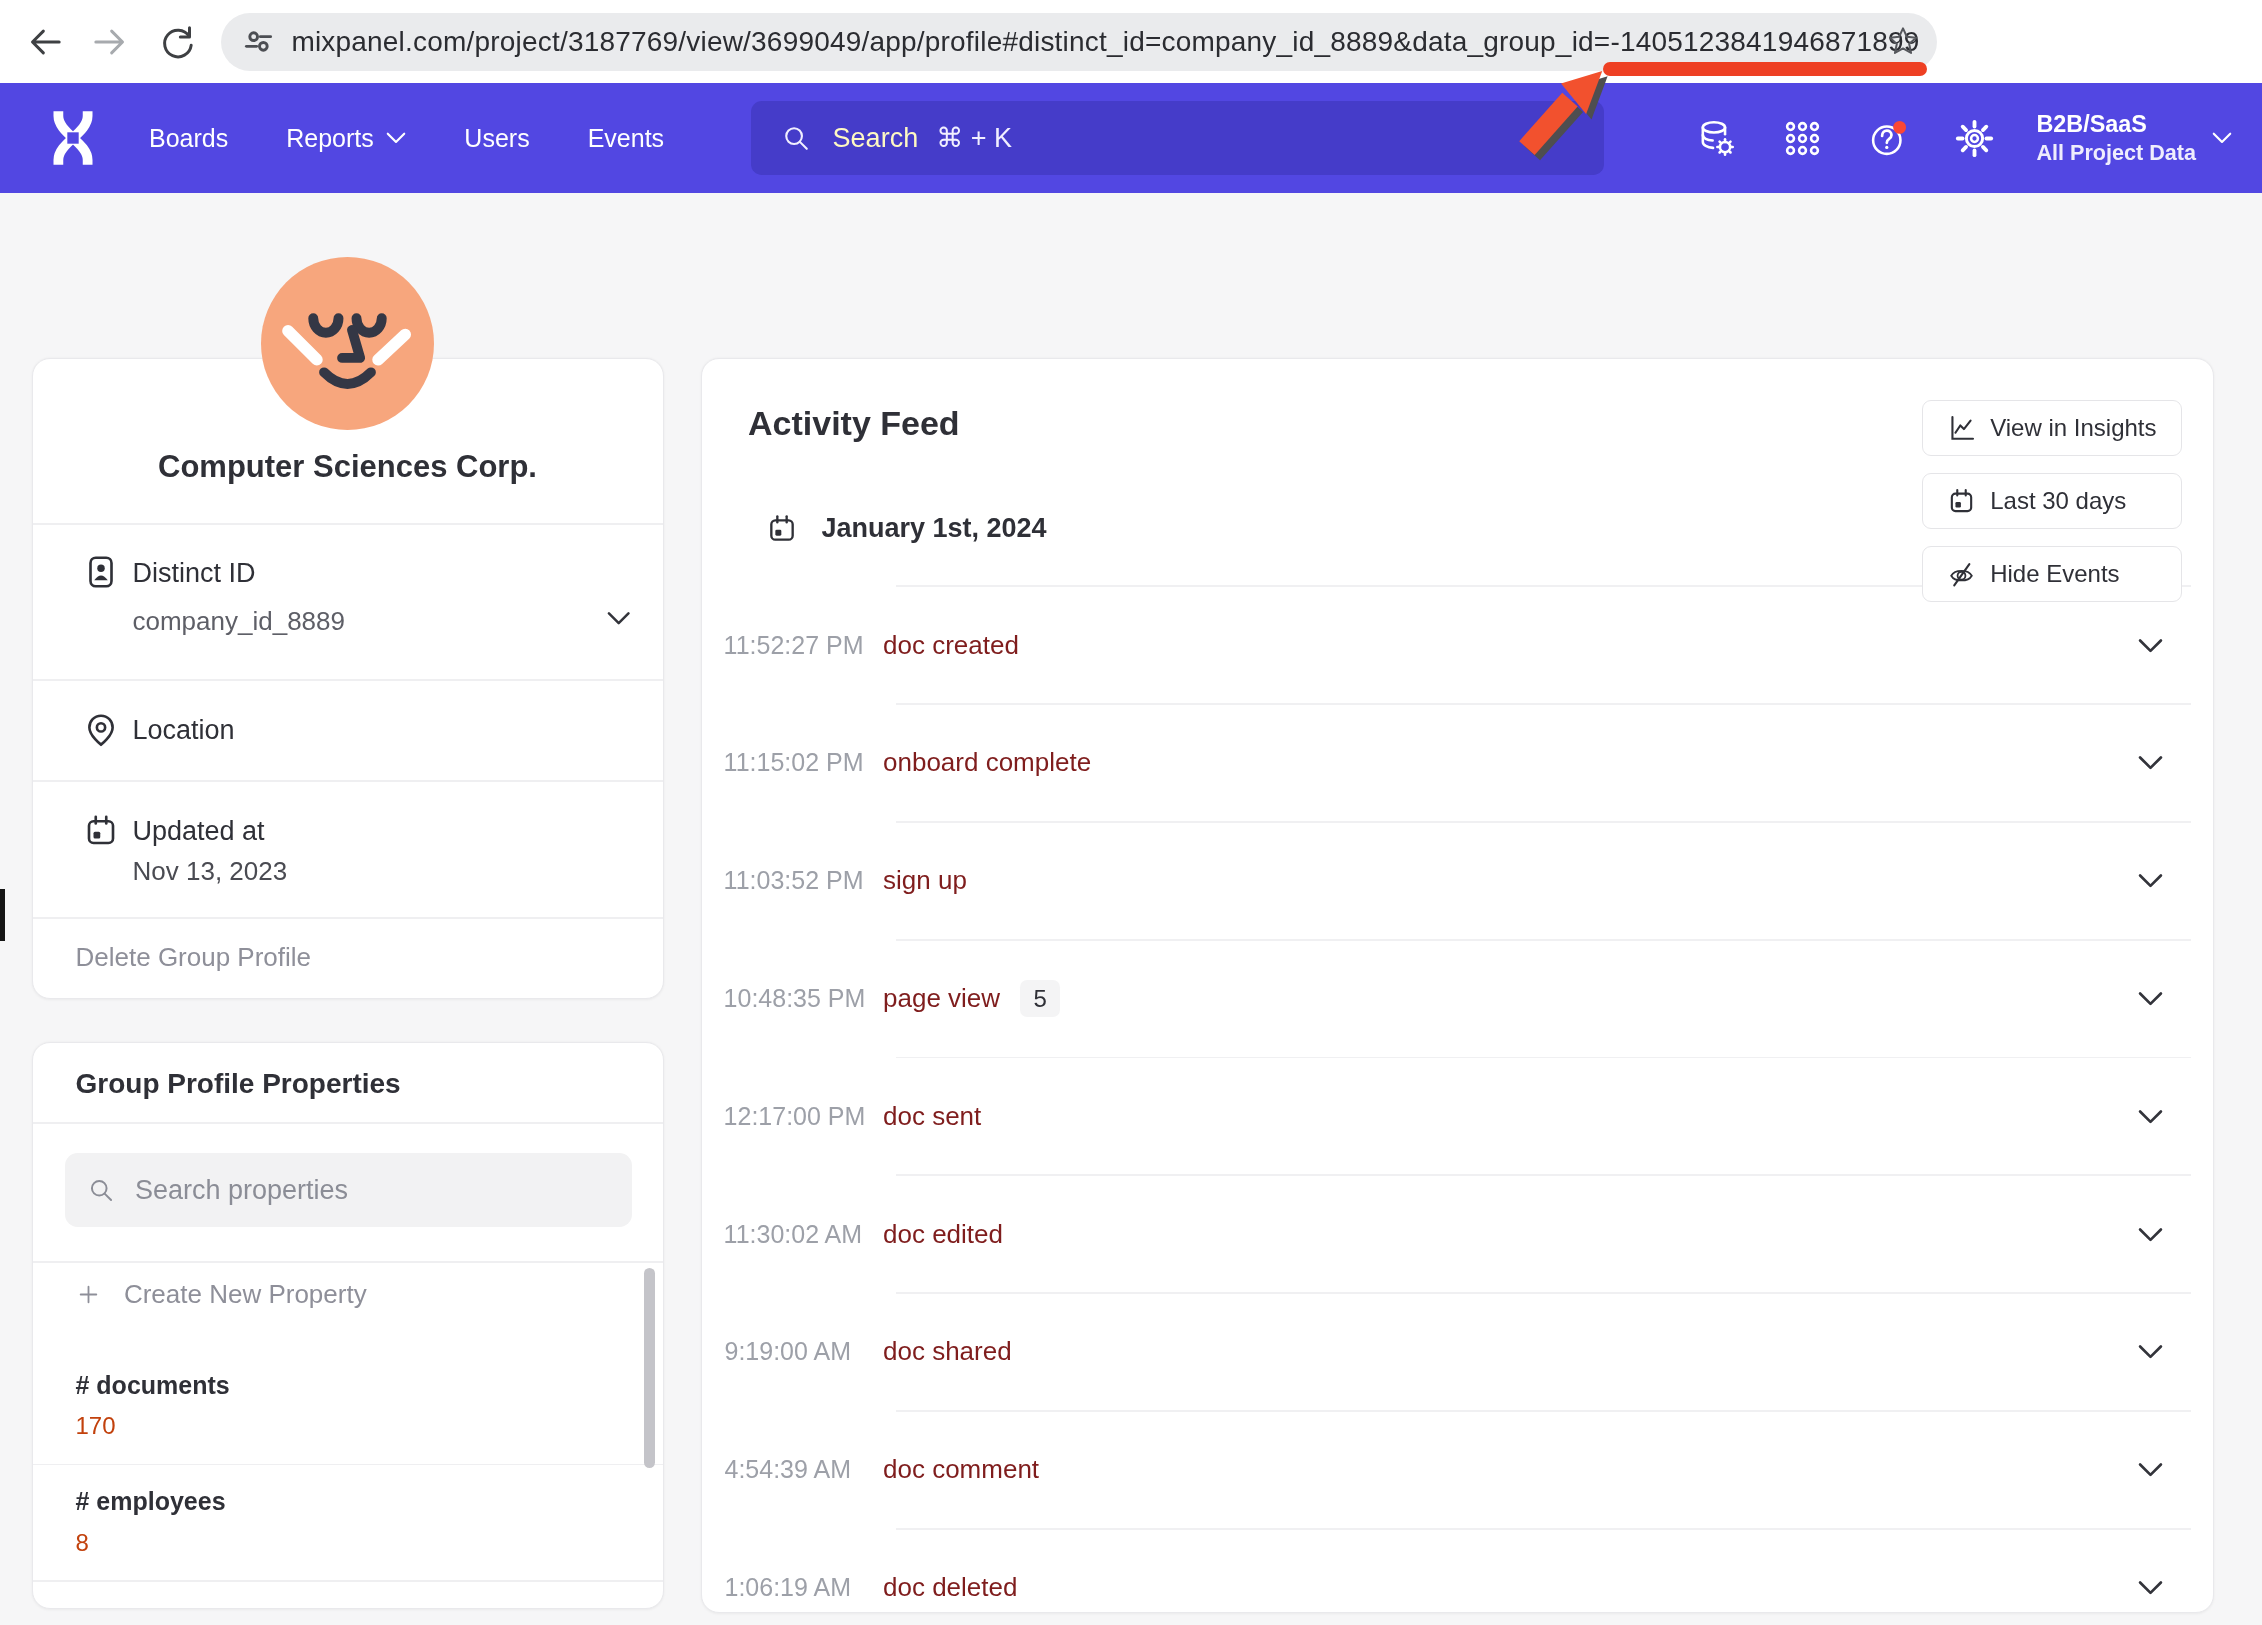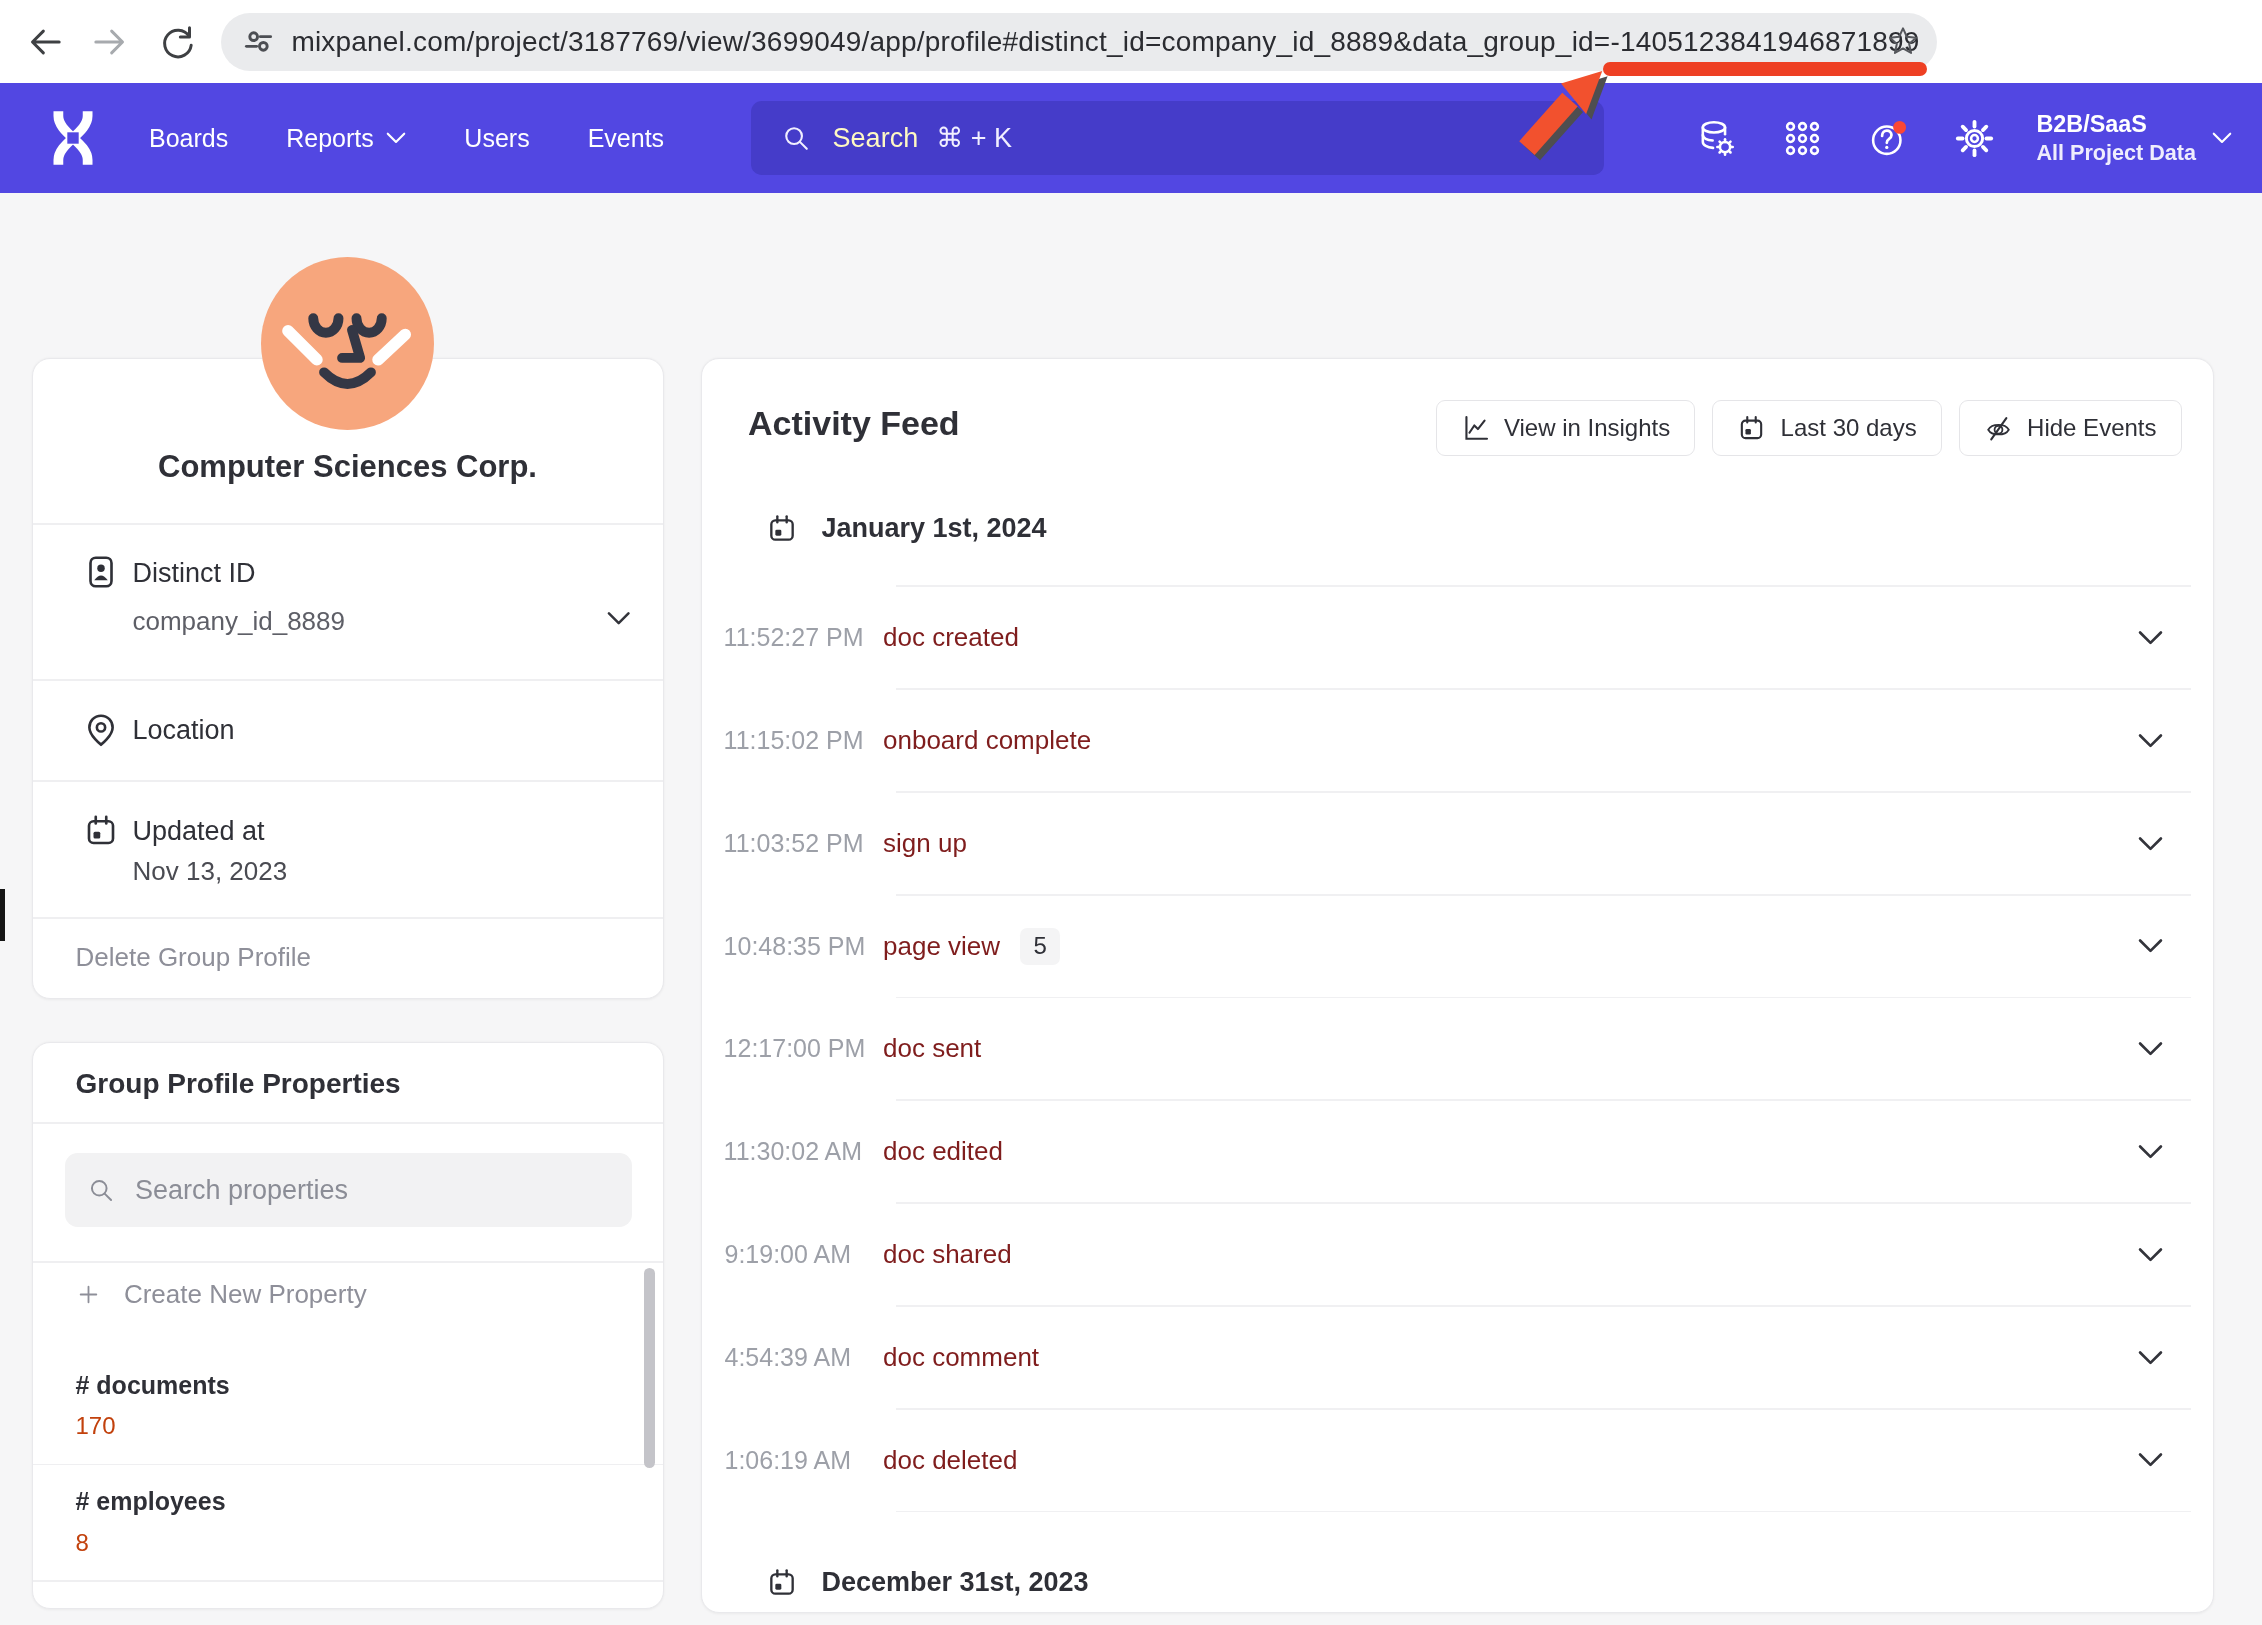--- a/index.html
+++ b/index.html
@@ -74,30 +74,30 @@
   .props-list { position:absolute; left:0; top:306px; width:100%; }
   .prop-item { padding:21.6px 0 23.4px 43px; cursor:pointer; }
   .prop-item .pname { font-size:25px; font-weight:bold; color:#2F3037; }
   .prop-item .pval { margin-top:12.6px; font-size:24px; color:#c2410c; }
   .prop-rule { height:1.8px; background:#EFEFF1; }
 
   
   .card-feed { left:701px; top:358px; width:1513px; height:1255px; overflow:hidden; }
   .feed-header { position:relative; height:126px; }
   .feed-title { position:absolute; left:46px; top:45px; font-size:34px; font-weight:bold; }
-  .feed-btns { position:absolute; right:31.5px; top:41px; display:flex; gap:17px; }
+  .feed-btns { position:absolute; right:31.5px; top:41px; display:flex; gap:17px;flex-direction:column; }
   .fbtn { display:flex; align-items:center; gap:14.4px; height:56px; padding:0 24px; background:#fff;
           border:1.8px solid #E5E5E8; border-radius:9px; font-size:24px; font-weight:500; color:#2F3037; cursor:pointer; }
   .fbtn .bico { width:29px; height:29px; color:#2F3037; }
   .group-heading { display:flex; align-items:center; gap:23.4px; height:59px; margin:14.4px 0 27px 64px;
                    font-size:27px; font-weight:bold; }
   .group-heading + .group-heading, .feed-rule + .group-heading { margin-top:41px; }
   .group-heading .cal { width:32px; height:32px; color:#2F3037; flex:0 0 auto; }
   .feed-rule { height:1.8px; background:#F0F0F2; margin:0 22.5px 0 194px; }
-  .event-row { height:101px; display:flex; align-items:center; cursor:pointer;justify-content:flex-end; }
+  .event-row { height:116px; display:flex; align-items:center; cursor:pointer;justify-content:flex-end; }
   .event-row .etime { width:149px; padding-left:21.6px; text-align:right; font-size:25px; color:#9DA0A8;
                       flex:0 0 auto; white-space:nowrap; }
   .event-row .ename { margin-left:32px; font-size:26px; font-weight:500; color:#7f1d1d; }
   .event-row .ebadge { margin-left:20px; padding:4.5px 13.5px; background:#F4F4F5; border-radius:7.2px;
                        font-size:24px; color:#2F3037; }
   .event-row .echev { margin-left:auto; margin-right:50px; width:25px; height:15.3px; color:#33343B; flex:0 0 auto; }
   svg { display:block; }
 </style>
 </head>
 <body>

